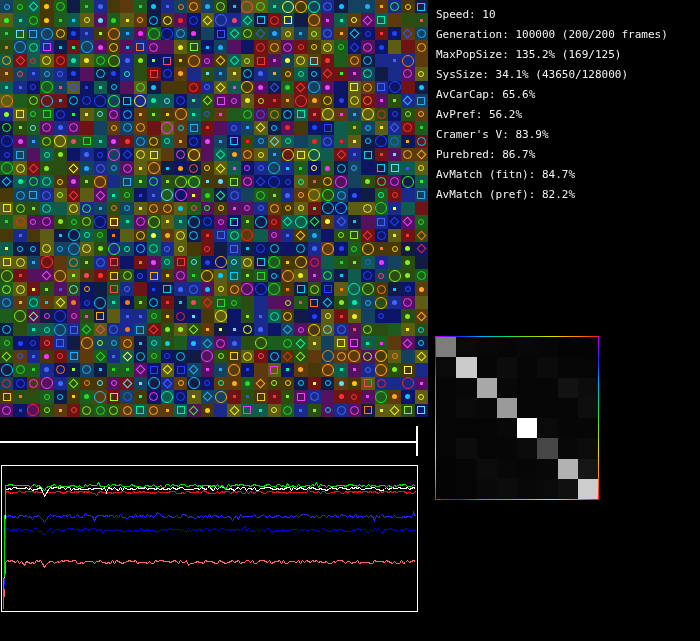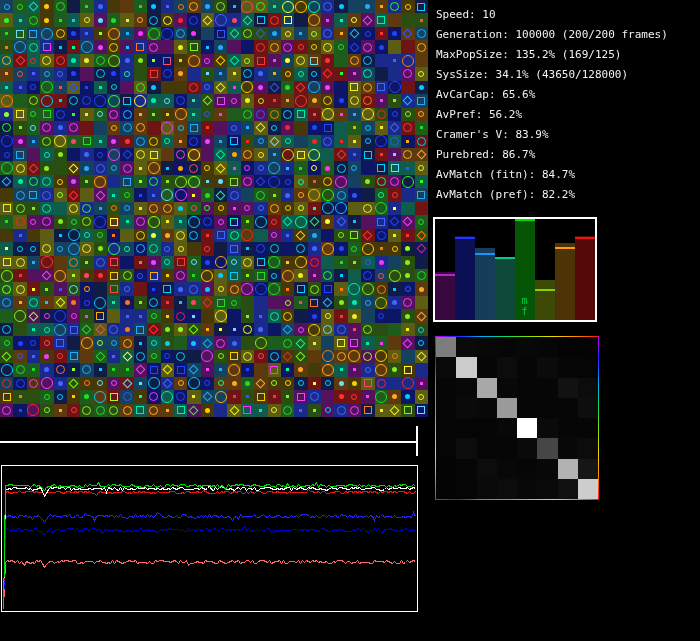--- a/index.html
+++ b/index.html
@@ -2817,41 +2817,20 @@
       <div class="cell" style="background: rgb(13, 21, 102);">
         <span class="shape" style="width: 8px; height: 8px; border: 1px solid rgb(102, 221, 255);"></span>
       </div>
     </div>
 
   <div id="progress-track" style="width: 418px; background: rgb(255, 255, 255);"></div>
   <div id="progress-marker" style="left: 416px; background: rgb(255, 255, 255);"></div>
 
   <div id="stats" style="color: rgb(242, 242, 242);"><div class="stat-line">Speed: 10</div><div class="stat-line">Generation: 100000 (200/200 frames)</div><div class="stat-line">MaxPopSize: 135.2% (169/125)</div><div class="stat-line">SysSize: 34.1% (43650/128000)</div><div class="stat-line">AvCarCap: 65.6%</div><div class="stat-line">AvPref: 56.2%</div><div class="stat-line">Cramer's V: 83.9%</div><div class="stat-line">Purebred: 86.7%</div><div class="stat-line">AvMatch (fitn): 84.7%</div><div class="stat-line">AvMatch (pref): 82.2%</div></div>
 
-  <div id="bar-chart">
-    <div id="bars">
-        <div class="bar" style="left: 0px; width: 20px; bottom: 0px; height: 48%; background: rgb(56, 8, 62);"></div>
-        <div class="bar-cap" style="left: 0px; width: 20px; bottom: 44%; height: 2px; background: rgb(187, 34, 204);"></div>
-        <div class="bar" style="left: 20px; width: 20px; bottom: 0px; height: 83%; background: rgb(11, 16, 84);"></div>
-        <div class="bar-cap" style="left: 20px; width: 20px; bottom: 80%; height: 2px; background: rgb(34, 51, 255);"></div>
-        <div class="bar" style="left: 40px; width: 20px; bottom: 0px; height: 71%; background: rgb(21, 62, 90);"></div>
-        <div class="bar-cap" style="left: 40px; width: 20px; bottom: 64%; height: 2px; background: rgb(30, 144, 255);"></div>
-        <div class="bar" style="left: 60px; width: 20px; bottom: 0px; height: 62%; background: rgb(13, 74, 56);"></div>
-        <div class="bar-cap" style="left: 60px; width: 20px; bottom: 60%; height: 2px; background: rgb(0, 204, 136);"></div>
-        <div class="bar" style="left: 80px; width: 20px; bottom: 0px; height: 100%; background: rgb(6, 85, 6);"></div>
-        <div class="bar-cap" style="left: 80px; width: 20px; bottom: 98%; height: 2px; background: rgb(0, 221, 0);"></div>
-        <div class="bar" style="left: 100px; width: 20px; bottom: 0px; height: 40%; background: rgb(60, 74, 6);"></div>
-        <div class="bar-cap" style="left: 100px; width: 20px; bottom: 29%; height: 2px; background: rgb(127, 212, 0);"></div>
-        <div class="bar" style="left: 120px; width: 20px; bottom: 0px; height: 76%; background: rgb(76, 52, 6);"></div>
-        <div class="bar-cap" style="left: 120px; width: 20px; bottom: 70%; height: 2px; background: rgb(255, 153, 17);"></div>
-        <div class="bar" style="left: 140px; width: 20px; bottom: 0px; height: 83%; background: rgb(84, 8, 8);"></div>
-        <div class="bar-cap" style="left: 140px; width: 20px; bottom: 80%; height: 2px; background: rgb(238, 17, 17);"></div>
-      </div>
-    <div id="mf-label" style="color: rgb(0, 204, 68);">m f</div>
-  </div>
 
   <div id="heatmap">
     <div id="hm-cells">
         <div style="background: rgb(125, 125, 125);"></div>
         <div style="background: rgb(10, 10, 10);"></div>
         <div style="background: rgb(8, 8, 8);"></div>
         <div style="background: rgb(6, 6, 6);"></div>
         <div style="background: rgb(8, 8, 8);"></div>
         <div style="background: rgb(6, 6, 6);"></div>
         <div style="background: rgb(4, 4, 4);"></div>

